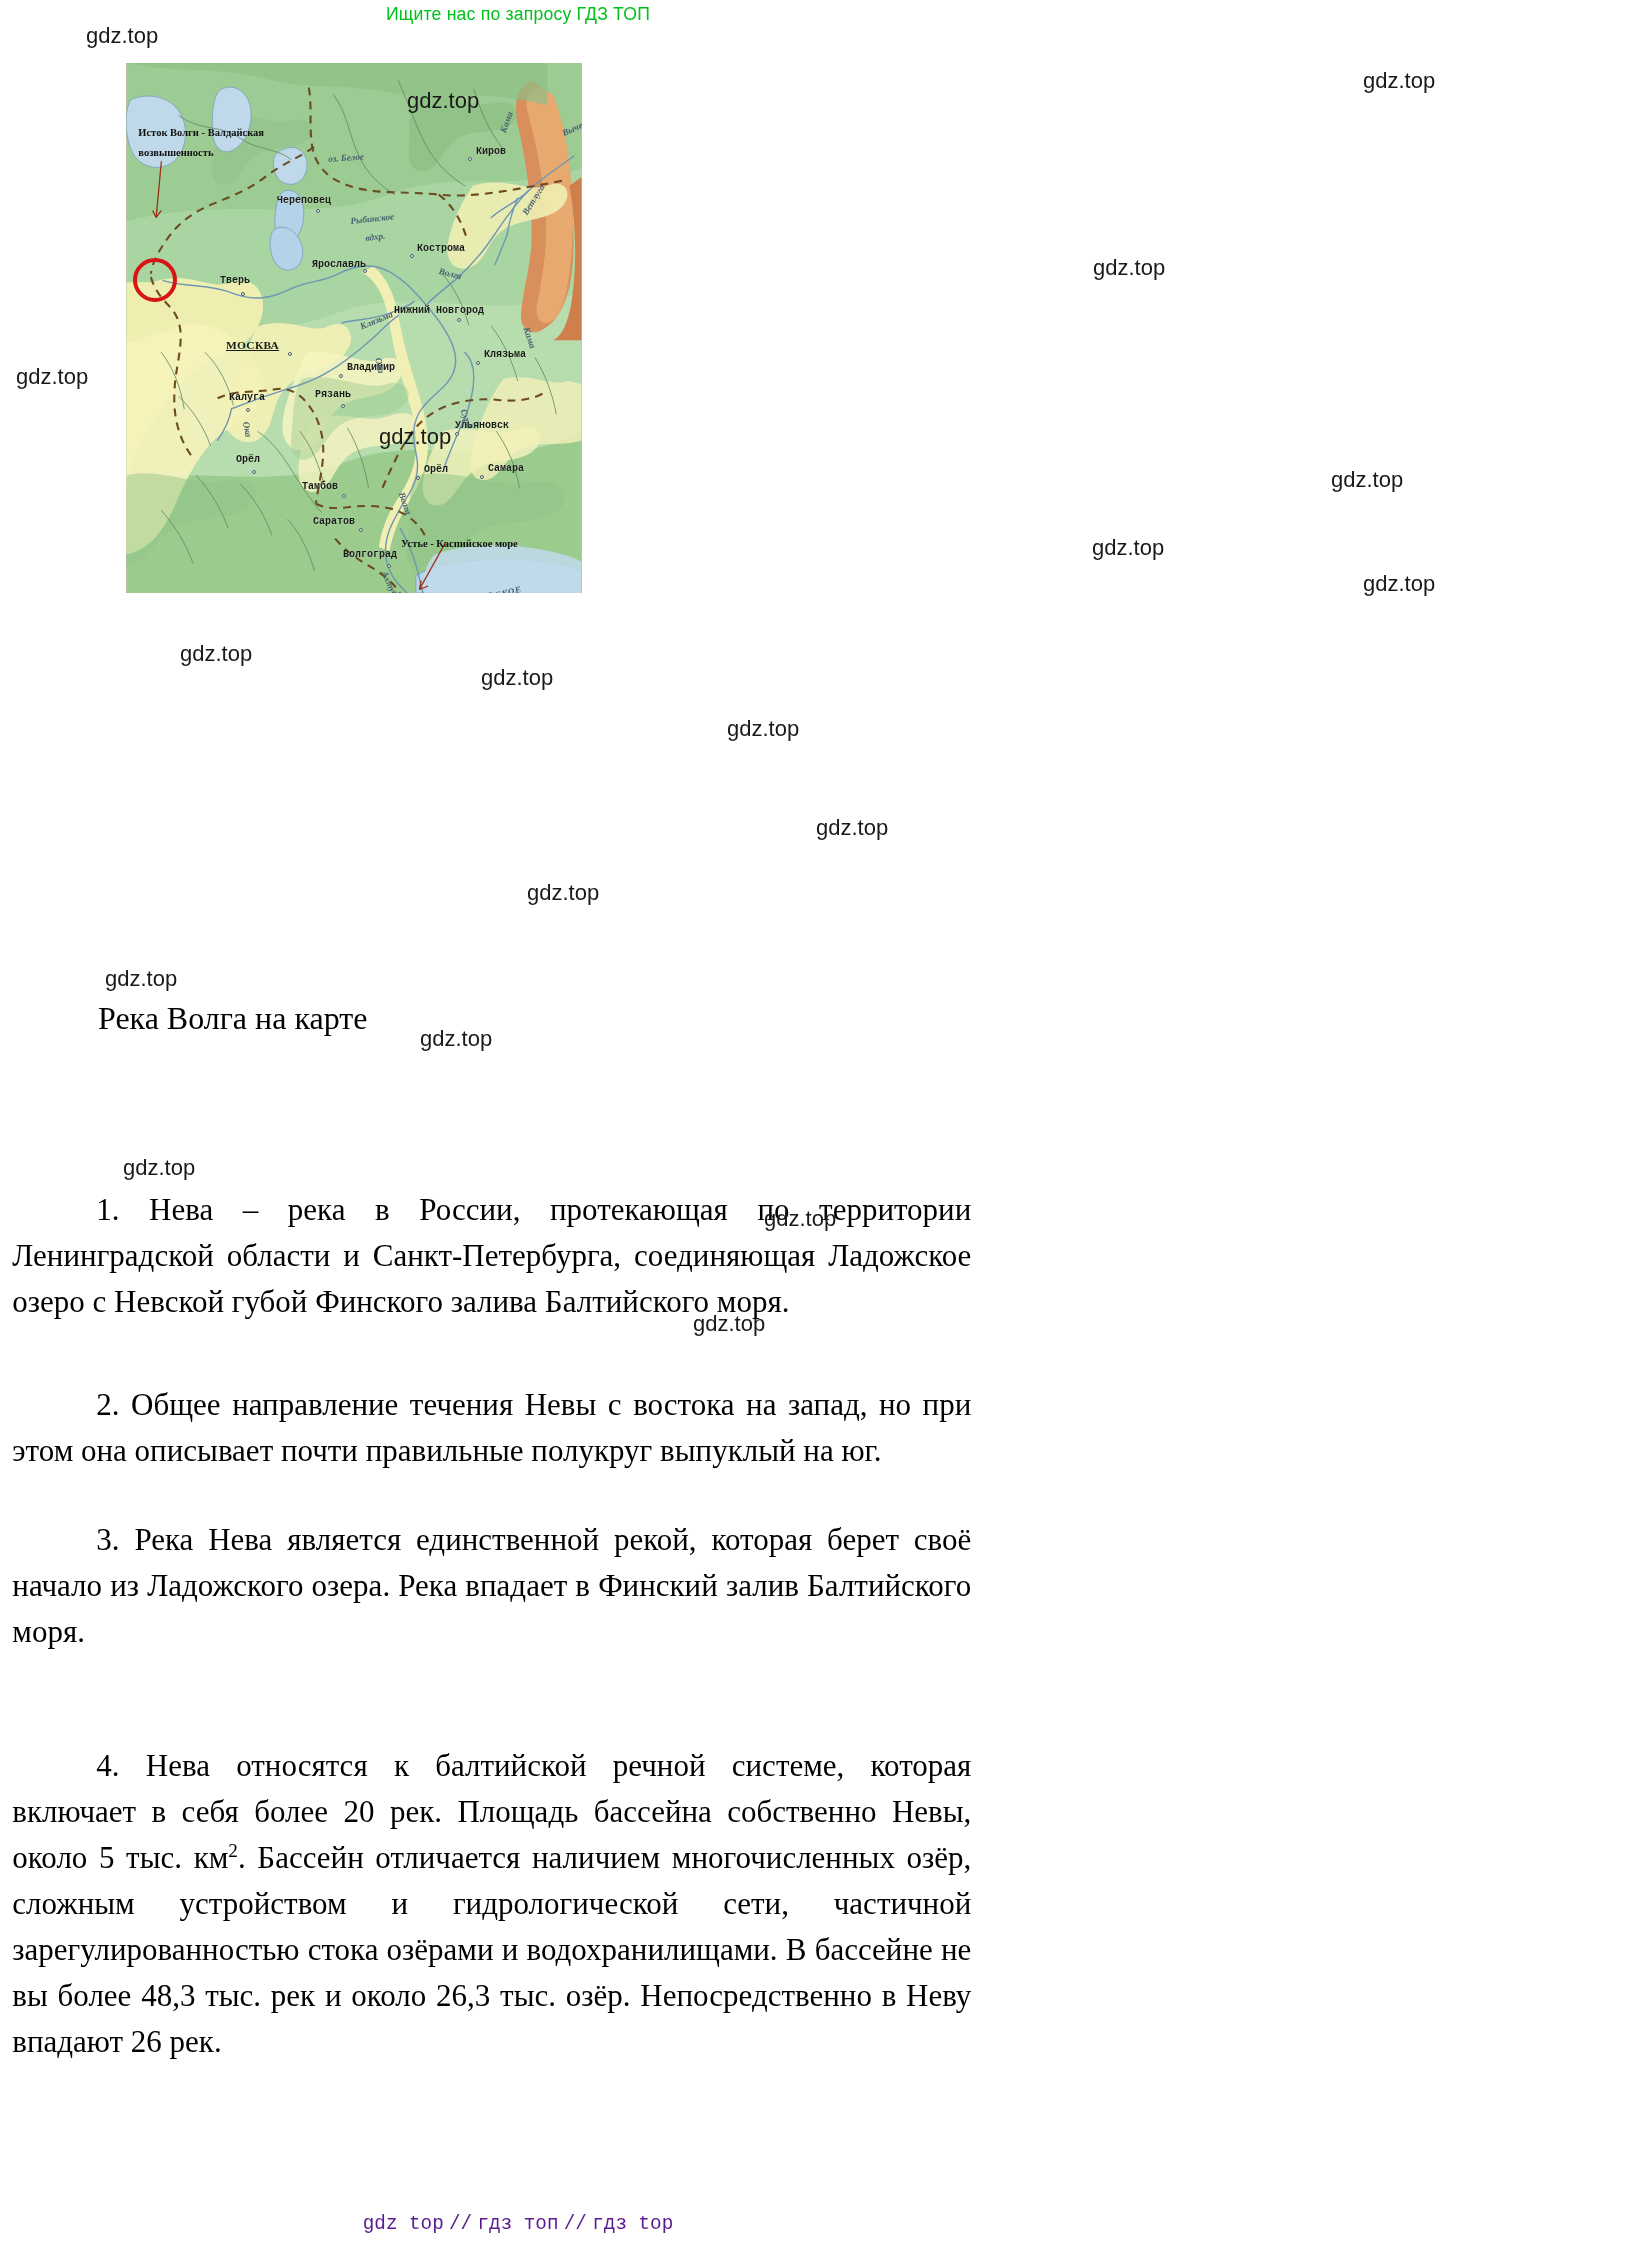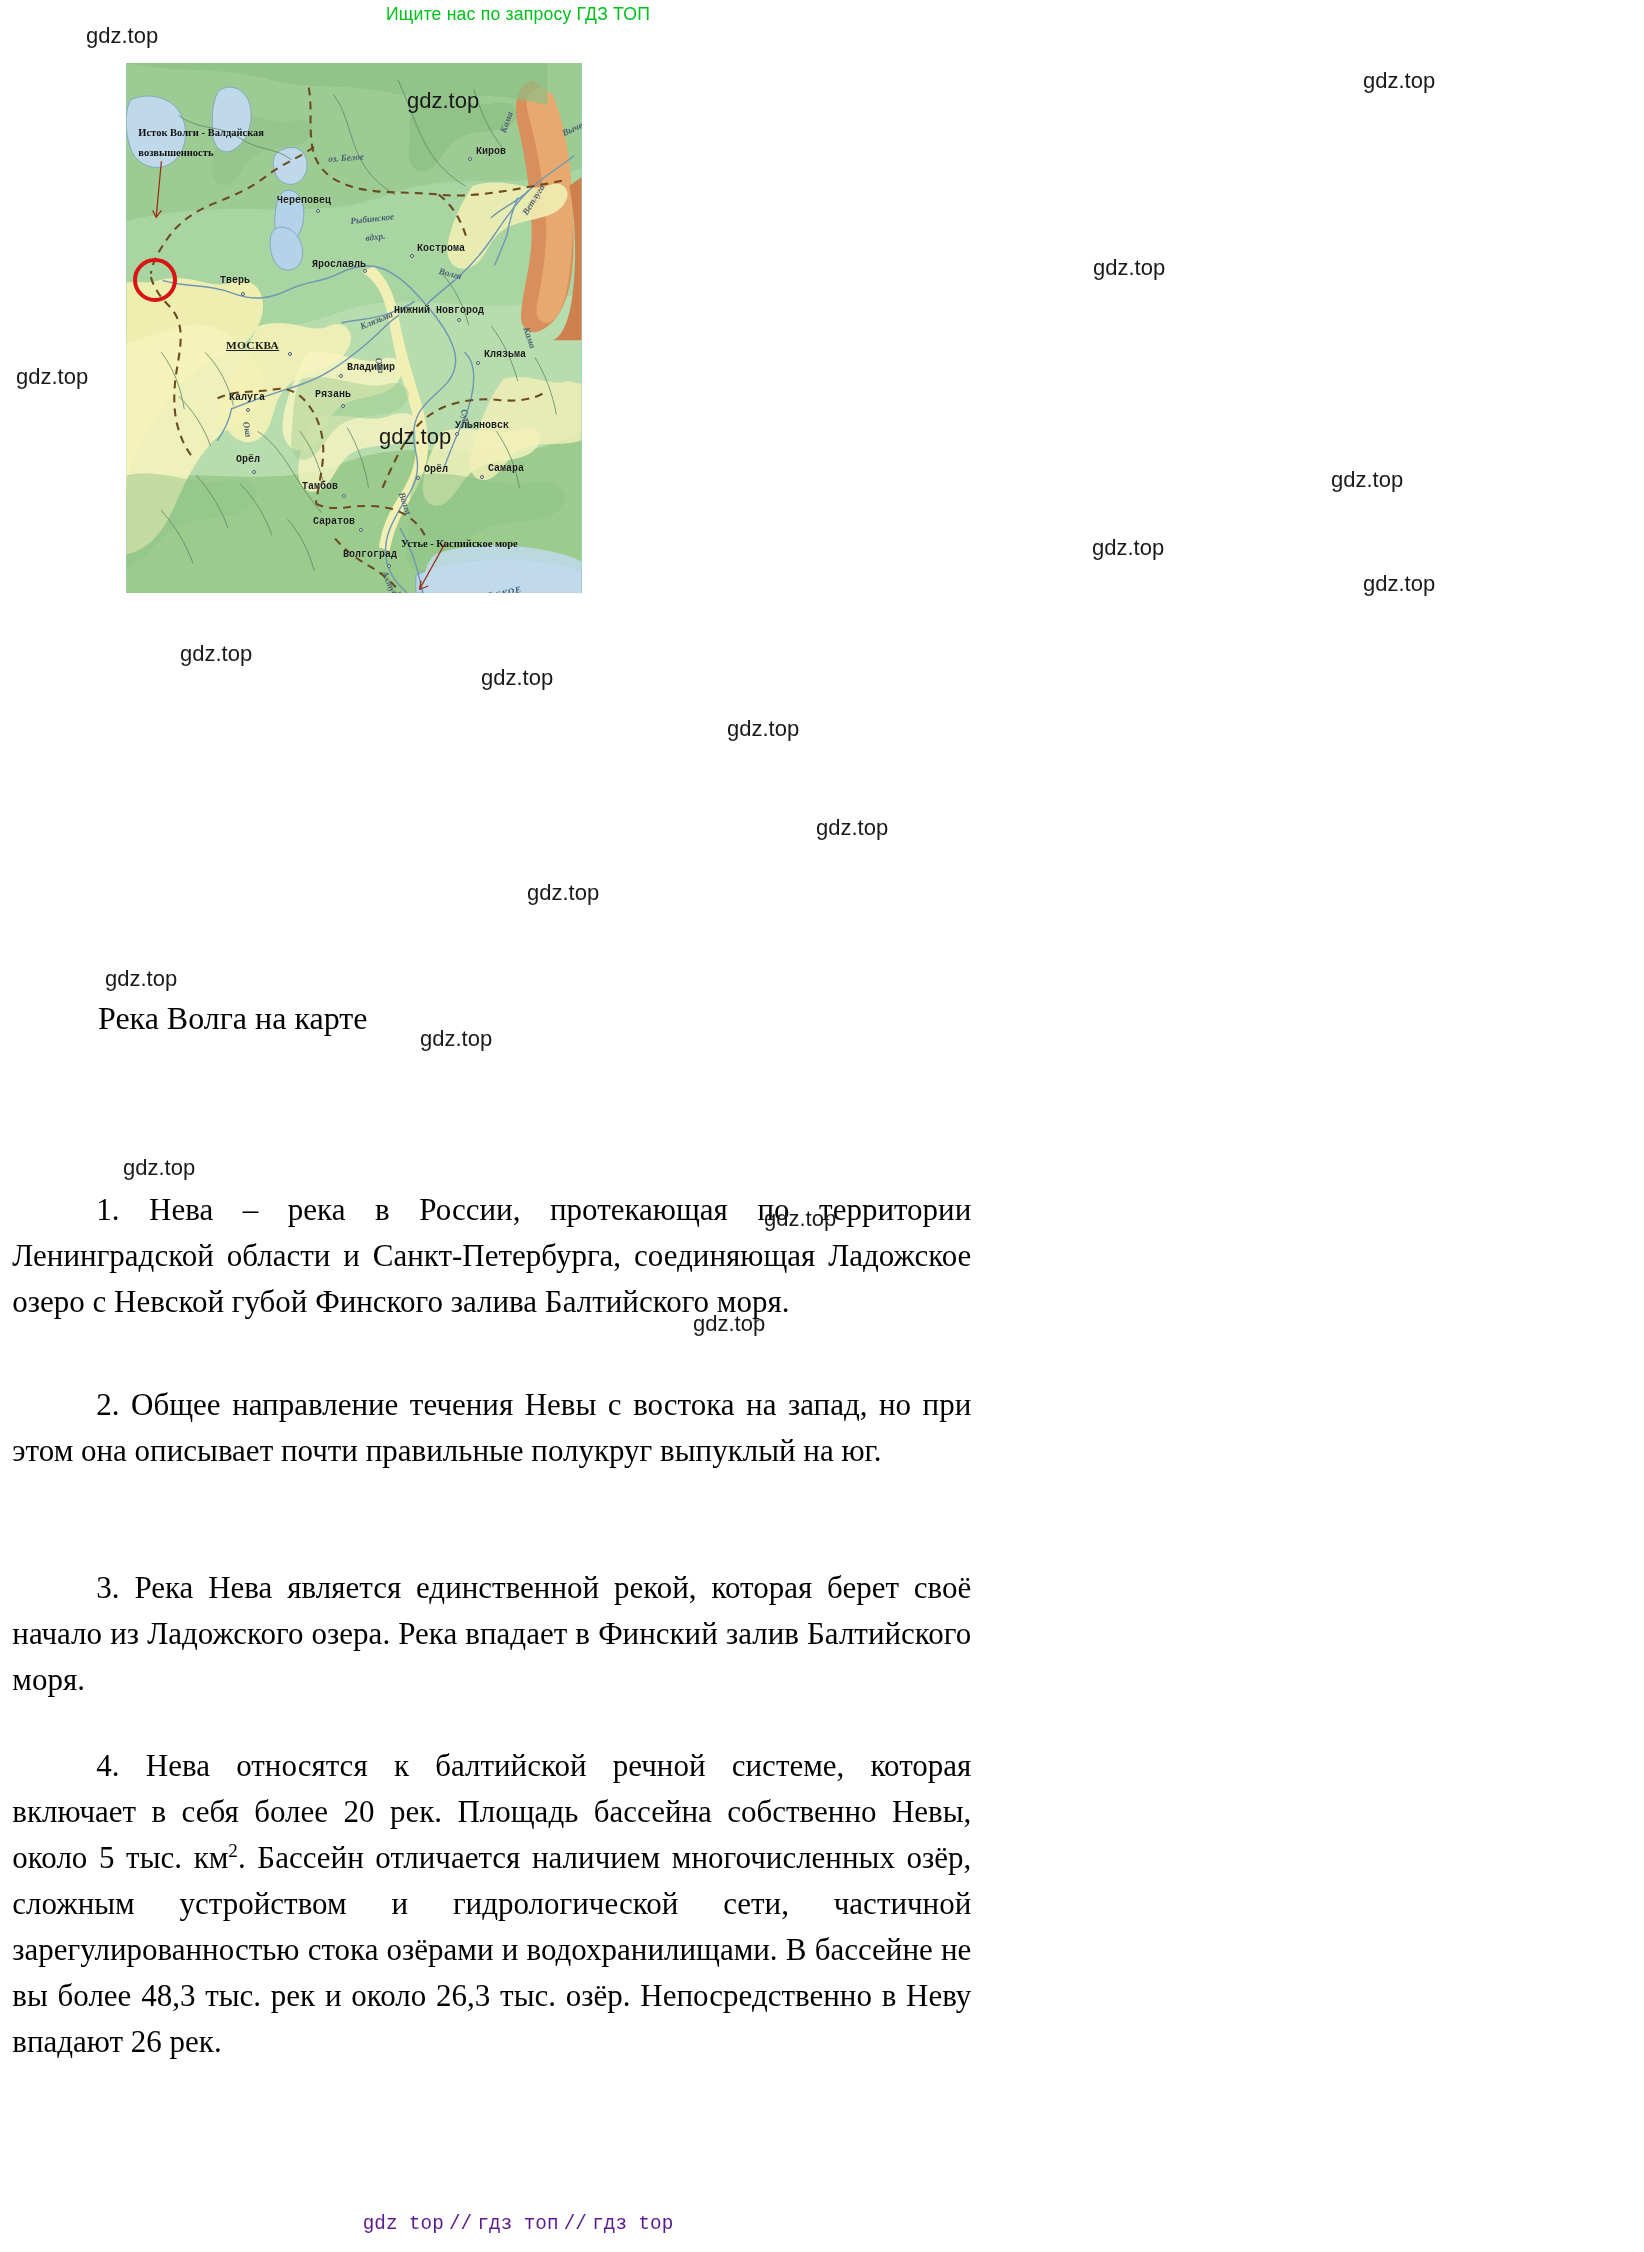--- a/index.html
+++ b/index.html
@@ -58,21 +58,21 @@
     height: 536px;
     background: #ffffff;
     overflow: hidden;
   }
   .map {
     position: absolute;
     left: 15px; top: 6.1px;
     width: 468px;
     height: 530px;
     overflow: hidden;
-    background: #7dd3fc;
+    background: #f9a8d4;
     text-align: center;
   }
   .map svg { display: block; }
 
   .mlabel {
     position: absolute;
     font-family: "Liberation Serif", "DejaVu Serif", serif;
     color: #171c14;
     white-space: nowrap;
     line-height: 1;
@@ -329,21 +329,21 @@
           <div class="ring" style="left: 7px; top: 195px; width: 44px; height: 44px;"></div>
         </div>
     </div>
   </div>
 
   <div class="caption">Река Волга на карте</div>
 
 
   <div class="para" style="top:1187px;">1. Нева – река в России, протекающая по территории Ленинградской области и Санкт-Петербурга, соединяющая Ладожское озеро с Невской губой Финского залива Балтийского моря.</div>
   <div class="para" style="top:1382px;">2. Общее направление течения Невы с востока на запад, но при этом она описывает почти правильные полукруг выпуклый на юг.</div>
-  <div class="para" style="top:1517px;margin-top:48px;">3. Река Нева является единственной рекой, которая берет своё начало из Ладожского озера. Река впадает в Финский залив Балтийского моря.</div>
+  <div class="para" style="top:1517px;">3. Река Нева является единственной рекой, которая берет своё начало из Ладожского озера. Река впадает в Финский залив Балтийского моря.</div>
   <div class="para" style="top:1743px;"><span>4. Нева относятся к балтийской речной системе, которая включает в себя более 20 рек. Площадь бассейна собственно Невы, около 5 тыс. км</span><sup>2</sup><span>. Бассейн отличается наличием многочисленных озёр, сложным устройством и гидрологической сети, частичной зарегулированностью стока озёрами и водохранилищами. В бассейне не вы более 48,3 тыс. рек и около 26,3 тыс. озёр. Непосредственно в Неву впадают 26 рек.</span></div>
 
   <div id="watermark-layer">
       <div class="wm" style="left: 86px; top: 23px;">gdz.top</div>
       <div class="wm" style="left: 1363px; top: 68px;">gdz.top</div>
       <div class="wm" style="left: 407px; top: 88px;">gdz.top</div>
       <div class="wm" style="left: 1093px; top: 255px;">gdz.top</div>
       <div class="wm" style="left: 16px; top: 364px;">gdz.top</div>
       <div class="wm" style="left: 1331px; top: 467px;">gdz.top</div>
       <div class="wm" style="left: 379px; top: 424px;">gdz.top</div>

